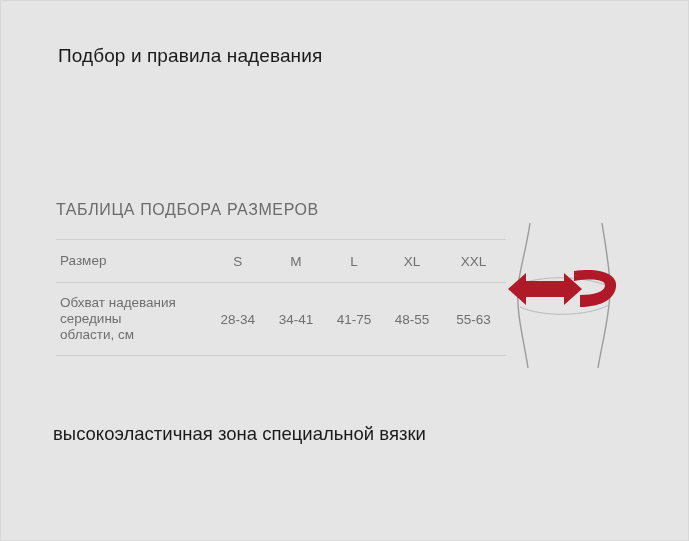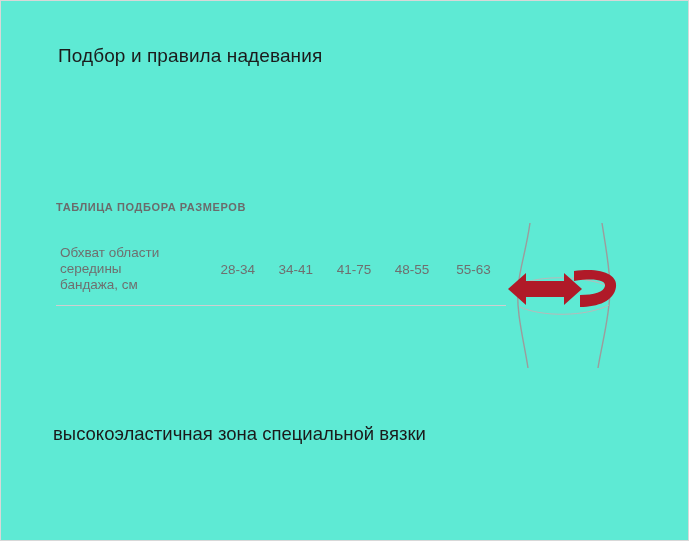--- a/index.html
+++ b/index.html
@@ -13,21 +13,21 @@
     font-family: "Liberation Sans", sans-serif;
     color: #1a1a1a;
     position: relative;
     overflow: hidden;
   }
   .page {
     position: absolute;
     inset: 0;
     border: 1px solid #d8d8d8;
     box-sizing: border-box;
-    background: #5eead4;
+    background: #e5e5e5;
   }
 
   
   .title {
     position: absolute;
     left: 57px;
     top: 44px;
     font-size: 19px;
     color: #1b1b1b;
     letter-spacing: 0.1px;
@@ -43,22 +43,22 @@
   .intro div { white-space: nowrap; }
 
   
   .table-block {
     position: absolute;
     left: 55px;
     top: 200px;
     width: 450px;
   }
   .table-caption {
-    font-size: 11px;
-    font-weight: bold;
+    font-size: 16px;
+    font-weight: normal;
     color: #6b6b6b;
     letter-spacing: 0.6px;
     margin-bottom: 20px;
   }
   table.sizes {
     border-collapse: collapse;
     width: 450px;
     font-size: 13.5px;
     color: #6f6f6f;
   }
@@ -110,25 +110,33 @@
 
 <div class="page">
 
   <div class="title">Подбор и правила надевания</div>
 
 
   <div class="table-block">
     <div class="table-caption">ТАБЛИЦА ПОДБОРА РАЗМЕРОВ</div>
     <table class="sizes">
       <tbody>
+        <tr class="head-row">
+          <td class="label-cell">Размер</td>
+          <td class="val-cell">S</td>
+          <td class="val-cell">M</td>
+          <td class="val-cell">L</td>
+          <td class="val-cell">XL</td>
+          <td class="val-cell xxl">XXL</td>
+        </tr>
         <tr class="data-row">
           <td class="label-cell">
-            <div>Обхват области</div>
+            <div>Обхват надевания</div>
             <div>середины</div>
-            <div>бандажа, см</div>
+            <div>области, см</div>
           </td>
           <td class="val-cell">28-34</td>
           <td class="val-cell">34-41</td>
           <td class="val-cell">41-75</td>
           <td class="val-cell">48-55</td>
           <td class="val-cell xxl">55-63</td>
         </tr>
       </tbody>
     </table>
   </div>

